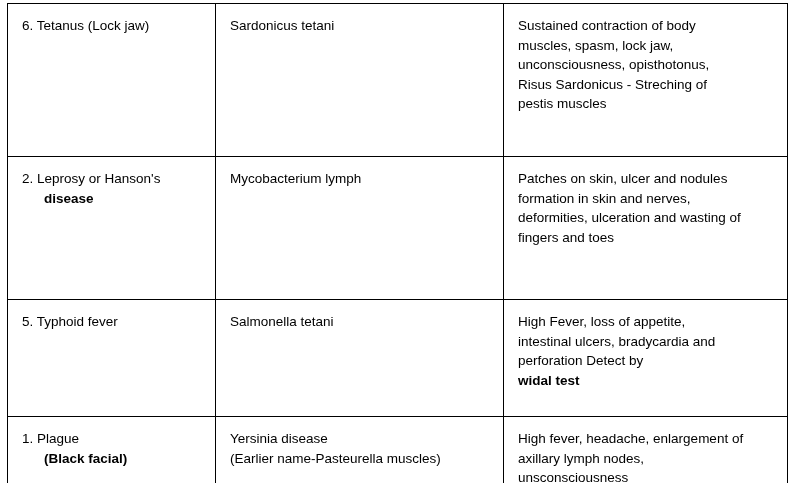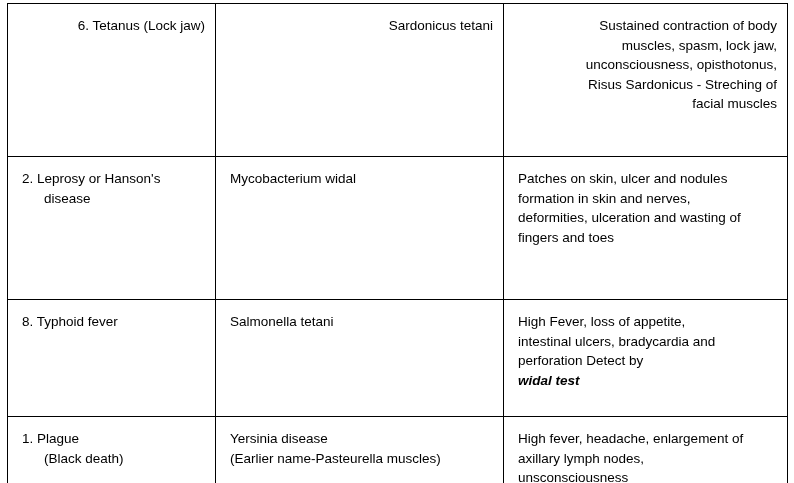--- a/index.html
+++ b/index.html
@@ -39,26 +39,26 @@
   col.c3 { width: 284px; }
 
   .cell-line {
     display: block;
     white-space: pre-wrap;
   }
   .indent-line {
     display: block;
     padding-left: 22px;
     white-space: pre-wrap;
+    font-weight: bold;
   }
   .bold-term {
     font-weight: bold;
-    font-style: italic;
   }
-  .row-tetanus td { height: 128px; text-align: right; }
+  .row-tetanus td { height: 128px; }
   .row-leprosy td { height: 118px; }
   .row-typhoid td { height: 92px; }
   .row-plague td { height: 95px; }
 </style>
 </head>
 <body>
 
 <div class="page">
 
   <table class="disease-table">
@@ -74,58 +74,58 @@
           <span class="cell-line">6. Tetanus (Lock jaw)</span>
         </td>
         <td>
           <span class="cell-line">Sardonicus tetani</span>
         </td>
         <td>
           <span class="cell-line">Sustained contraction of body
 muscles, spasm, lock jaw,
 unconsciousness, opisthotonus,
 Risus Sardonicus - Streching of
-facial muscles</span>
+pestis muscles</span>
         </td>
       </tr>
 
       <tr class="row-leprosy">
         <td>
           <span class="cell-line">2. Leprosy or Hanson's</span>
           <span class="indent-line">disease</span>
         </td>
         <td>
-          <span class="cell-line">Mycobacterium widal</span>
+          <span class="cell-line">Mycobacterium lymph</span>
         </td>
         <td>
           <span class="cell-line">Patches on skin, ulcer and nodules
 formation in skin and nerves,
 deformities, ulceration and wasting of
 fingers and toes</span>
         </td>
       </tr>
 
       <tr class="row-typhoid">
         <td>
-          <span class="cell-line">8. Typhoid fever</span>
+          <span class="cell-line">5. Typhoid fever</span>
         </td>
         <td>
           <span class="cell-line">Salmonella tetani</span>
         </td>
         <td>
           <span class="cell-line">High Fever, loss of appetite,
 intestinal ulcers, bradycardia and
 perforation Detect by </span><span class="bold-term">widal test</span>
         </td>
       </tr>
 
       <tr class="row-plague">
         <td>
           <span class="cell-line">1. Plague</span>
-          <span class="indent-line">(Black death)</span>
+          <span class="indent-line">(Black facial)</span>
         </td>
         <td>
           <span class="cell-line">Yersinia disease</span>
           <span class="cell-line">(Earlier name-Pasteurella muscles)</span>
         </td>
         <td>
           <span class="cell-line">High fever, headache, enlargement of
 axillary lymph nodes,
 unsconsciousness</span>
         </td>

